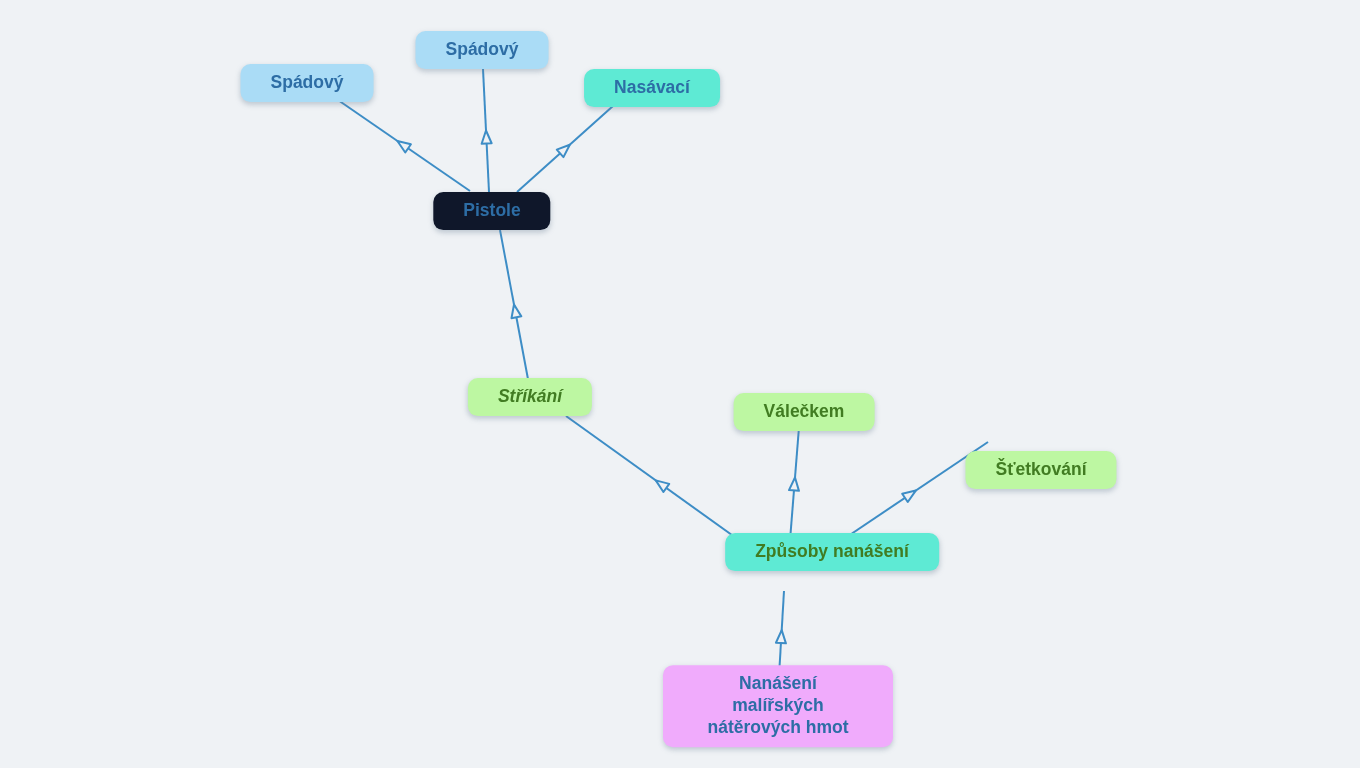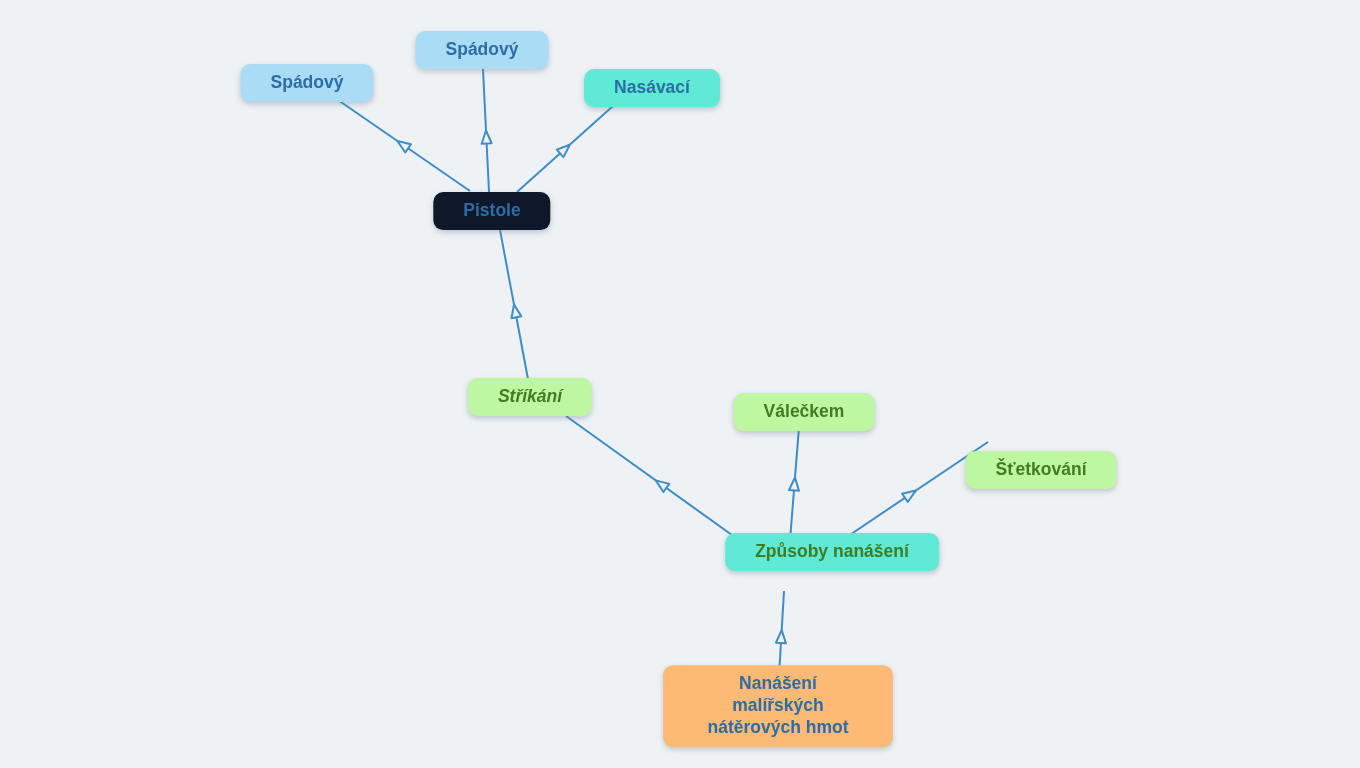--- a/index.html
+++ b/index.html
@@ -63,16 +63,16 @@
     </svg>
   <div id="nodes-layer">
       <div class="node" style="left: 307px; top: 83px; background: rgb(170, 220, 246); color: rgb(45, 109, 165);">Spádový</div>
       <div class="node" style="left: 482px; top: 50px; background: rgb(170, 220, 246); color: rgb(45, 109, 165);">Spádový</div>
       <div class="node" style="left: 652px; top: 88px; background: #5eead4; color: rgb(45, 109, 165);">Nasávací</div>
       <div class="node" style="left: 492px; top: 211px; background: #0f172a; color: rgb(45, 109, 165);">Pistole</div>
       <div class="node" style="left: 530px; top: 397px; background: rgb(189, 247, 162); color: rgb(65, 124, 34); font-style: italic;">Stříkání</div>
       <div class="node" style="left: 804px; top: 383px; background: rgb(189, 247, 162); color: rgb(65, 124, 34); margin-top: 29px;">Válečkem</div>
       <div class="node" style="left: 1041px; top: 425px; background: rgb(189, 247, 162); color: rgb(65, 124, 34); margin-top: 45px;">Šťetkování</div>
       <div class="node" style="left: 787px; top: 552px; background: #5eead4; color: rgb(65, 124, 34); margin-left: 45px;">Způsoby nanášení</div>
-      <div class="node wrap" style="left: 778px; top: 706px; background: #fdba74; color: rgb(45, 109, 165);">Nanášení malířských
+      <div class="node wrap" style="left: 778px; top: 706px; background: #f0abfc; color: rgb(45, 109, 165);">Nanášení malířských
 nátěrových hmot</div>
     </div>
 </div>
 
 </body></html>

